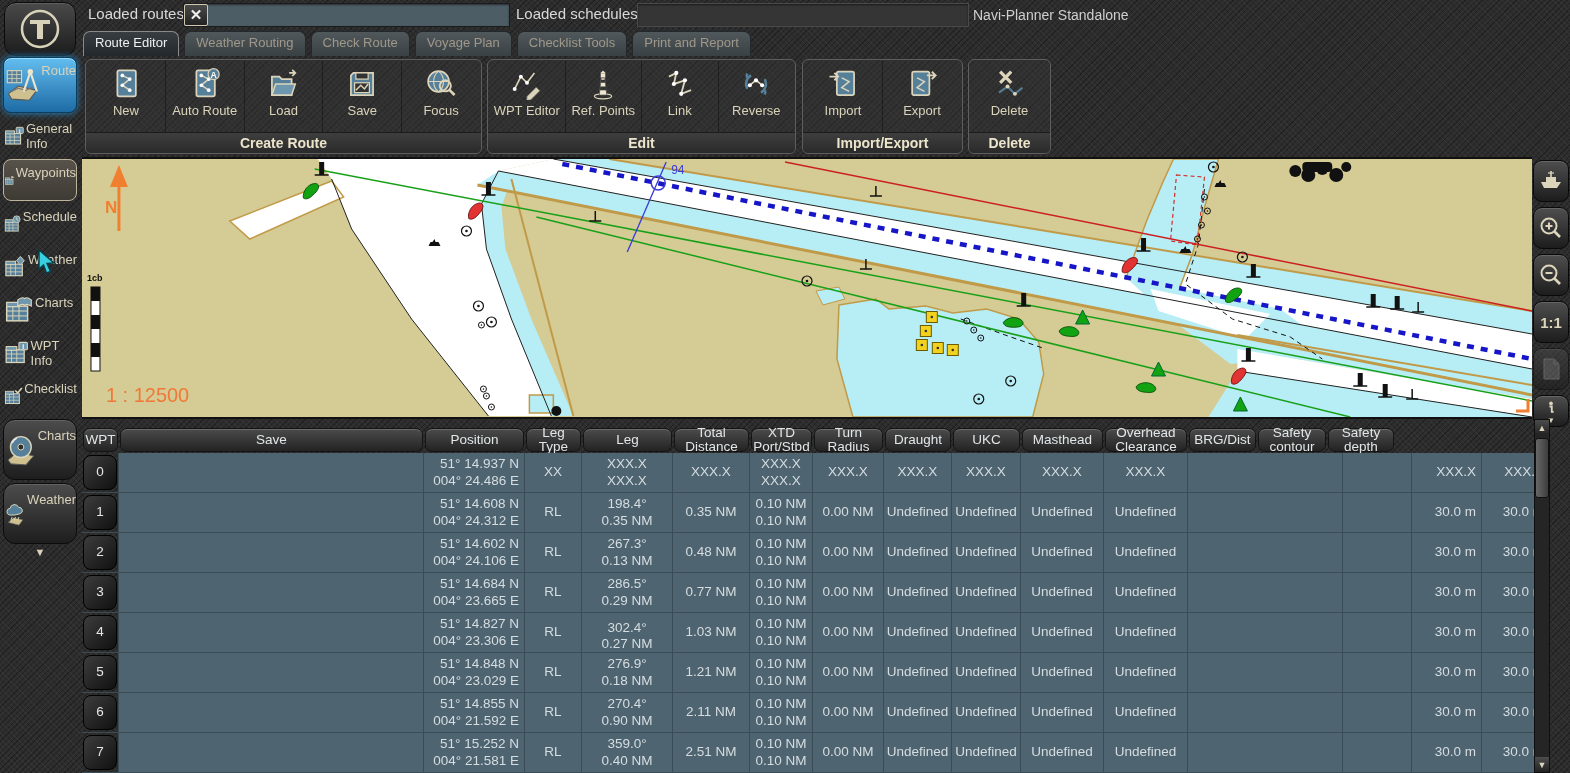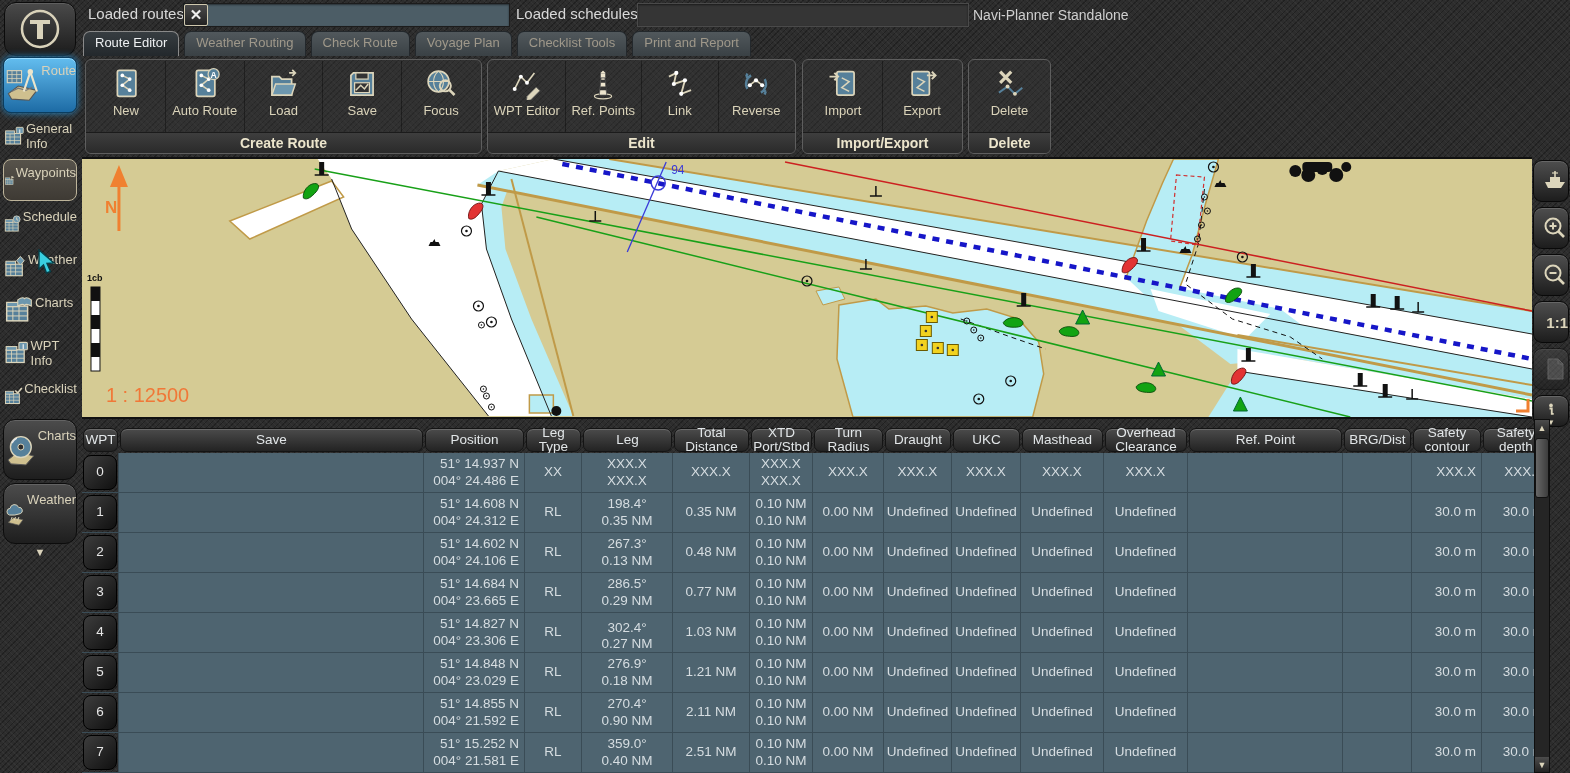--- a/index.html
+++ b/index.html
@@ -48,21 +48,21 @@
   .more{color:#d9d2ba;font-size:11px;line-height:10px;}
   .cursor{position:absolute;left:37px;top:249px;z-index:30;pointer-events:none;}
   
   .map{position:absolute;left:82px;top:157px;width:1450px;height:258px;background:#d5cb94;
     border-top:2px solid #111;border-bottom:2px solid #111;overflow:hidden;}
   .map svg{display:block;}
   .map-controls{position:absolute;left:1533px;top:160px;width:36px;display:flex;flex-direction:column;
     gap:5px;align-items:center;}
   .mcbtn{width:34px;height:40px;border-radius:9px;background:linear-gradient(#4e4e4e,#1d1d1d);
     border:1px solid #090909;box-shadow:inset 0 1px 0 #666;display:flex;align-items:center;
-    justify-content:flex-end;color:#dcd5bb;font-weight:bold;font-size:15px;cursor:pointer;}
+    justify-content:center;color:#dcd5bb;font-weight:bold;font-size:15px;cursor:pointer;}
   .mcbtn.dim{opacity:.5;}
   .mcbtn.small{height:30px;flex-direction:column;gap:0;}
   
   .wpt-table{position:absolute;left:82px;top:419px;width:1468px;bottom:0;font-size:13.5px;}
   .hrow{display:flex;height:34px;}
   .hcol{box-sizing:border-box;padding:1px;margin-top:8px;}
   .hpill{height:100%;box-sizing:border-box;border-radius:7px;border:1px solid #141414;
     background:linear-gradient(#4b4b4b,#232323);box-shadow:inset 0 1px 0 #6a6a6a;color:#e2e6e8;
     display:flex;align-items:center;justify-content:center;text-align:center;line-height:1.05;
     padding:0 2px;cursor:pointer;}
@@ -603,23 +603,20 @@
         </div>
         <div class="hcol" style="width: 69px;">
           <div class="hpill">UKC</div>
         </div>
         <div class="hcol" style="width: 83px;">
           <div class="hpill">Masthead</div>
         </div>
         <div class="hcol" style="width: 84px;">
           <div class="hpill">Overhead Clearance</div>
         </div>
-        <div class="hcol" style="width: 155px;">
-          <div class="hpill">Ref. Point</div>
-        </div>
         <div class="hcol" style="width: 69px;">
           <div class="hpill">BRG/Dist</div>
         </div>
         <div class="hcol" style="width: 70px;">
           <div class="hpill">Safety contour</div>
         </div>
         <div class="hcol" style="width: 68px;">
           <div class="hpill">Safety depth</div>
         </div>
       </div>

